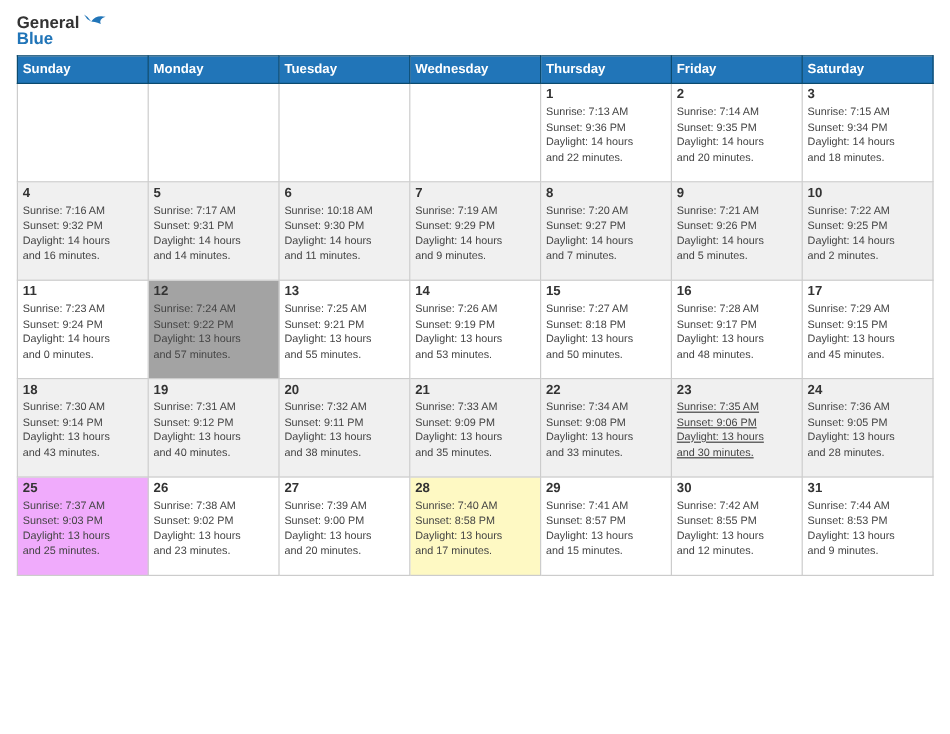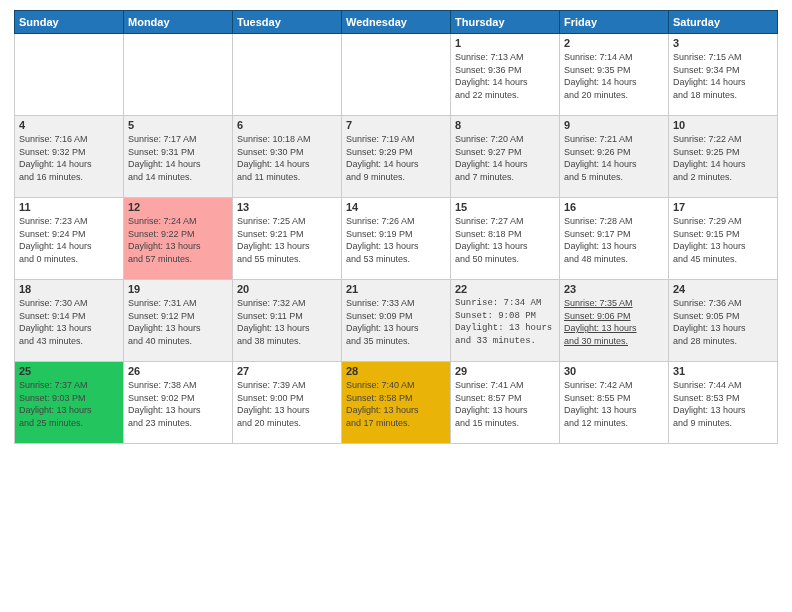--- a/index.html
+++ b/index.html
@@ -80,20 +80,36 @@
       line-height: 1.4;
     }
     .empty-cell {
       background: #fff !important;
     }
   </style>
 </head>
 <body>
 
 <div class="container">
+  <div class="header-row">
+    <div class="logo">
+      <div style="display:flex;align-items:center;gap:2px;">
+        <span style="font-size:14px;font-weight:bold;color:#333;">General</span>
+        <svg width="22" height="16" viewBox="0 0 22 16">
+          <path d="M8,8 Q12,2 20,4 Q14,6 16,10 Q10,8 8,8Z" fill="#2175b8"></path>
+          <path d="M8,8 Q4,6 2,2 Q6,4 8,8Z" fill="#2175b8"></path>
+        </svg>
+      </div>
+      <span style="font-size:14px;font-weight:bold;color:#2175b8;margin-top:-2px;">Blue</span>
+    </div>
+    <div class="title-block">
+      <div class="month-title"></div>
+      <div class="location-title"></div>
+    </div>
+  </div>
 
   <table>
     <thead>
       <tr id="header-row-days">
       <th>Sunday</th>
           <th>Monday</th>
           <th>Tuesday</th>
           <th>Wednesday</th>
           <th>Thursday</th>
           <th>Friday</th>
@@ -180,21 +196,21 @@
           </td>
         </tr>
         <tr>
           <td style="background: rgb(255, 255, 255);">
             <span class="day-number">11</span>
             <div class="day-info" style="white-space: pre-line;">Sunrise: 7:23 AM
 Sunset: 9:24 PM
 Daylight: 14 hours
 and 0 minutes.</div>
           </td>
-          <td style="background: #fca5a5;">
+          <td style="background: #a3a3a3;">
             <span class="day-number">12</span>
             <div class="day-info" style="white-space: pre-line;">Sunrise: 7:24 AM
 Sunset: 9:22 PM
 Daylight: 13 hours
 and 57 minutes.</div>
           </td>
           <td style="background: rgb(255, 255, 255);">
             <span class="day-number">13</span>
             <div class="day-info" style="white-space: pre-line;">Sunrise: 7:25 AM
 Sunset: 9:21 PM
@@ -254,63 +270,63 @@
           </td>
           <td style="background: rgb(240, 240, 240);">
             <span class="day-number">21</span>
             <div class="day-info" style="white-space: pre-line;">Sunrise: 7:33 AM
 Sunset: 9:09 PM
 Daylight: 13 hours
 and 35 minutes.</div>
           </td>
           <td style="background: rgb(240, 240, 240);">
             <span class="day-number">22</span>
-            <div class="day-info" style="white-space: pre-line; font-family: Liberation Mono, monospace;">Sunrise: 7:34 AM
+            <div class="day-info" style="white-space: pre-line;">Sunrise: 7:34 AM
 Sunset: 9:08 PM
 Daylight: 13 hours
 and 33 minutes.</div>
           </td>
           <td style="background: rgb(240, 240, 240);">
             <span class="day-number">23</span>
             <div class="day-info" style="white-space: pre-line; text-decoration: underline;">Sunrise: 7:35 AM
 Sunset: 9:06 PM
 Daylight: 13 hours
 and 30 minutes.</div>
           </td>
           <td style="background: rgb(240, 240, 240);">
             <span class="day-number">24</span>
             <div class="day-info" style="white-space: pre-line;">Sunrise: 7:36 AM
 Sunset: 9:05 PM
 Daylight: 13 hours
 and 28 minutes.</div>
           </td>
         </tr>
         <tr>
-          <td style="background: #22c55e;">
+          <td style="background: #f0abfc;">
             <span class="day-number">25</span>
             <div class="day-info" style="white-space: pre-line;">Sunrise: 7:37 AM
 Sunset: 9:03 PM
 Daylight: 13 hours
 and 25 minutes.</div>
           </td>
           <td style="background: rgb(255, 255, 255);">
             <span class="day-number">26</span>
             <div class="day-info" style="white-space: pre-line;">Sunrise: 7:38 AM
 Sunset: 9:02 PM
 Daylight: 13 hours
 and 23 minutes.</div>
           </td>
           <td style="background: rgb(255, 255, 255);">
             <span class="day-number">27</span>
             <div class="day-info" style="white-space: pre-line;">Sunrise: 7:39 AM
 Sunset: 9:00 PM
 Daylight: 13 hours
 and 20 minutes.</div>
           </td>
-          <td style="background: #eab308;">
+          <td style="background: #fef9c3;">
             <span class="day-number">28</span>
             <div class="day-info" style="white-space: pre-line;">Sunrise: 7:40 AM
 Sunset: 8:58 PM
 Daylight: 13 hours
 and 17 minutes.</div>
           </td>
           <td style="background: rgb(255, 255, 255);">
             <span class="day-number">29</span>
             <div class="day-info" style="white-space: pre-line;">Sunrise: 7:41 AM
 Sunset: 8:57 PM

